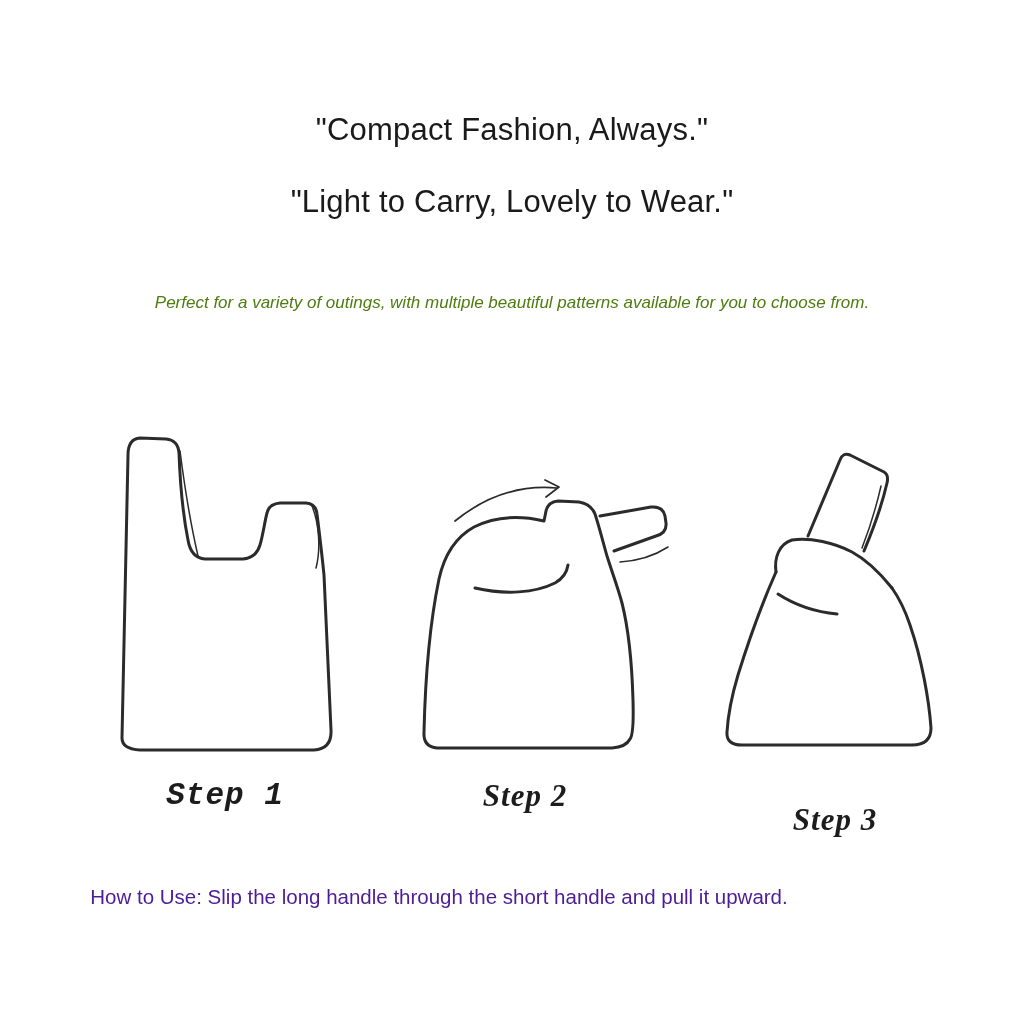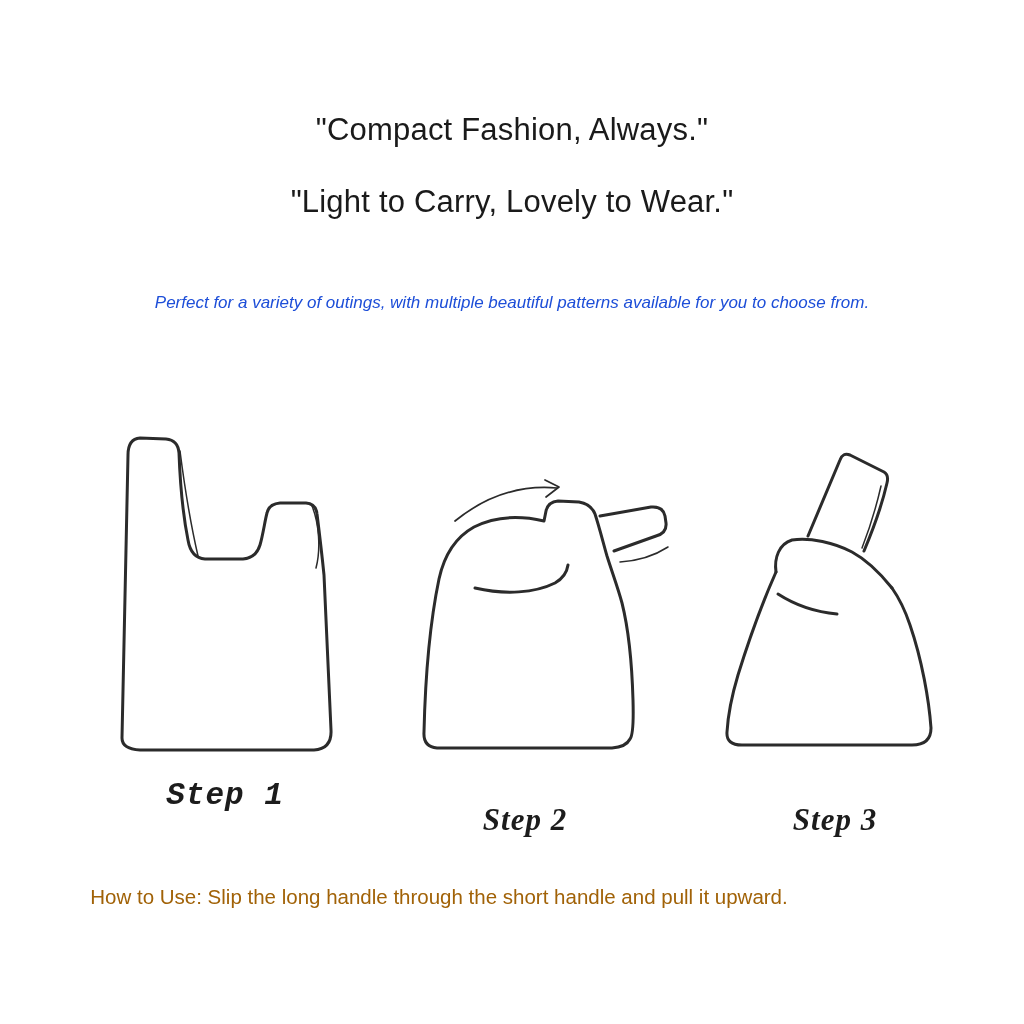--- a/index.html
+++ b/index.html
@@ -30,21 +30,21 @@
   .headline.first  { top: 110px; }
   .headline.second { top: 182px; }
   .desc {
     position: absolute;
     left: 0;
     width: 1024px;
     text-align: center;
     font-style: italic;
     font-size: 17px;
     line-height: 21px;
-    color: #1d4ed8;
+    color: #4d7c0f;
   }
   .desc.first  { top: 292px; }
   .desc.second { top: 337px; }
   .illustration { position: absolute; }
   .illo-1 { left: 100px; top: 425px; }
   .illo-2 { left: 410px; top: 455px; }
   .illo-3 { left: 700px; top: 440px; }
   .step-label {
     position: absolute;
     width: 250px;
@@ -52,31 +52,31 @@
     text-align: center;
     font-family: "Liberation Serif", serif;
     font-style: italic;
     font-weight: 600;
     font-size: 31px;
     line-height: 36px;
     color: #1c1c1c;
     letter-spacing: 1px;
   }
   .step-1 { left: 100px; font-family: Liberation Mono, monospace; }
-  .step-2 { left: 400px; margin-top: 24px; }
+  .step-2 { left: 400px; }
   .step-3 { left: 710px; margin-top: 24px; }
   .how-to {
     position: absolute;
     left: 0;
     top: 884px;
     width: 878px;
     text-align: center;
     font-size: 20.5px;
     line-height: 26px;
-    color: #a16207;
+    color: #4c1d95;
   }
   svg path, svg polyline { fill: none; stroke: #2b2b2b; }
   .outline { stroke-width: 3px; stroke-linecap: round; stroke-linejoin: round; }
   .detail  { stroke-width: 1.5px; stroke-linecap: round; stroke-linejoin: round; }
   .arrow   { stroke-width: 1.7px; stroke-linecap: round; stroke-linejoin: round; }
 </style>
 </head>
 <body>
 
 <div class="page">

